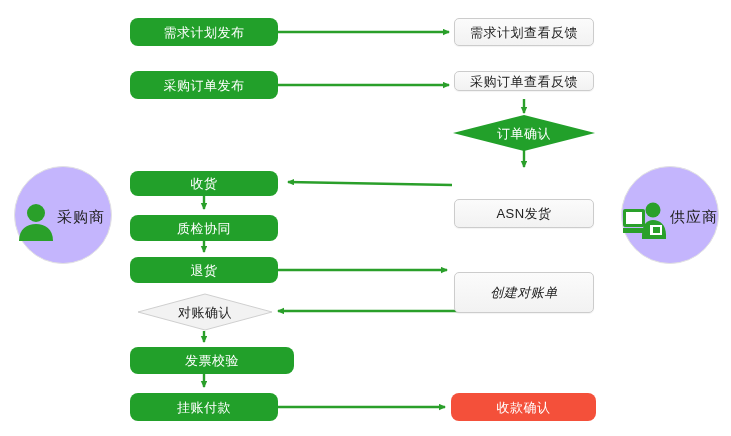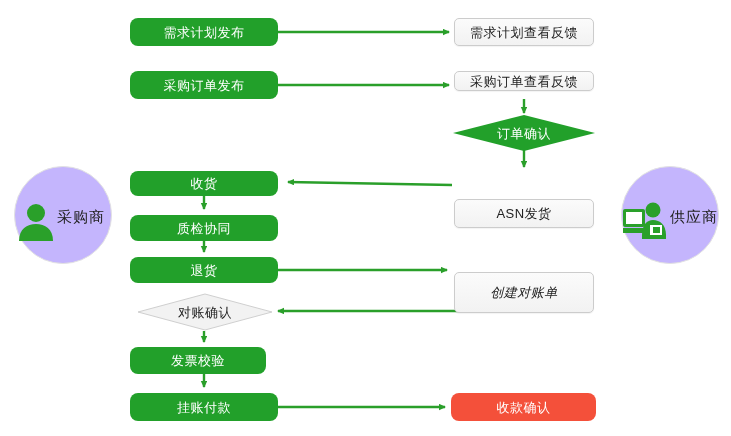--- a/index.html
+++ b/index.html
@@ -202,21 +202,21 @@
     <span>退货</span>
   </div>
 
   <div class="diamond diamond-gray" style="left:137px; top:293px; width:136px; height:38px;">
     <svg class="dshape" viewBox="0 0 136 38" preserveAspectRatio="none">
       <polygon points="68,1 135,19 68,37 1,19" fill="#f2f2f2" stroke="#cfcfcf" stroke-width="1"></polygon>
     </svg>
     <span class="dlabel">对账确认</span>
   </div>
 
-  <div class="node node-green" style="left:130px; top:347px; width:136px; height:27px;">
+  <div class="node node-green" style="left:130px; top:347px; width:164px; height:27px;">
     <span>发票校验</span>
   </div>
 
   <div class="node node-green" style="left:130px; top:393px; width:148px; height:28px;">
     <span>挂账付款</span>
   </div>
 
   <div class="node node-gray" style="left:454px; top:18px; width:140px; height:28px;">
     <span>需求计划查看反馈</span>
   </div>

